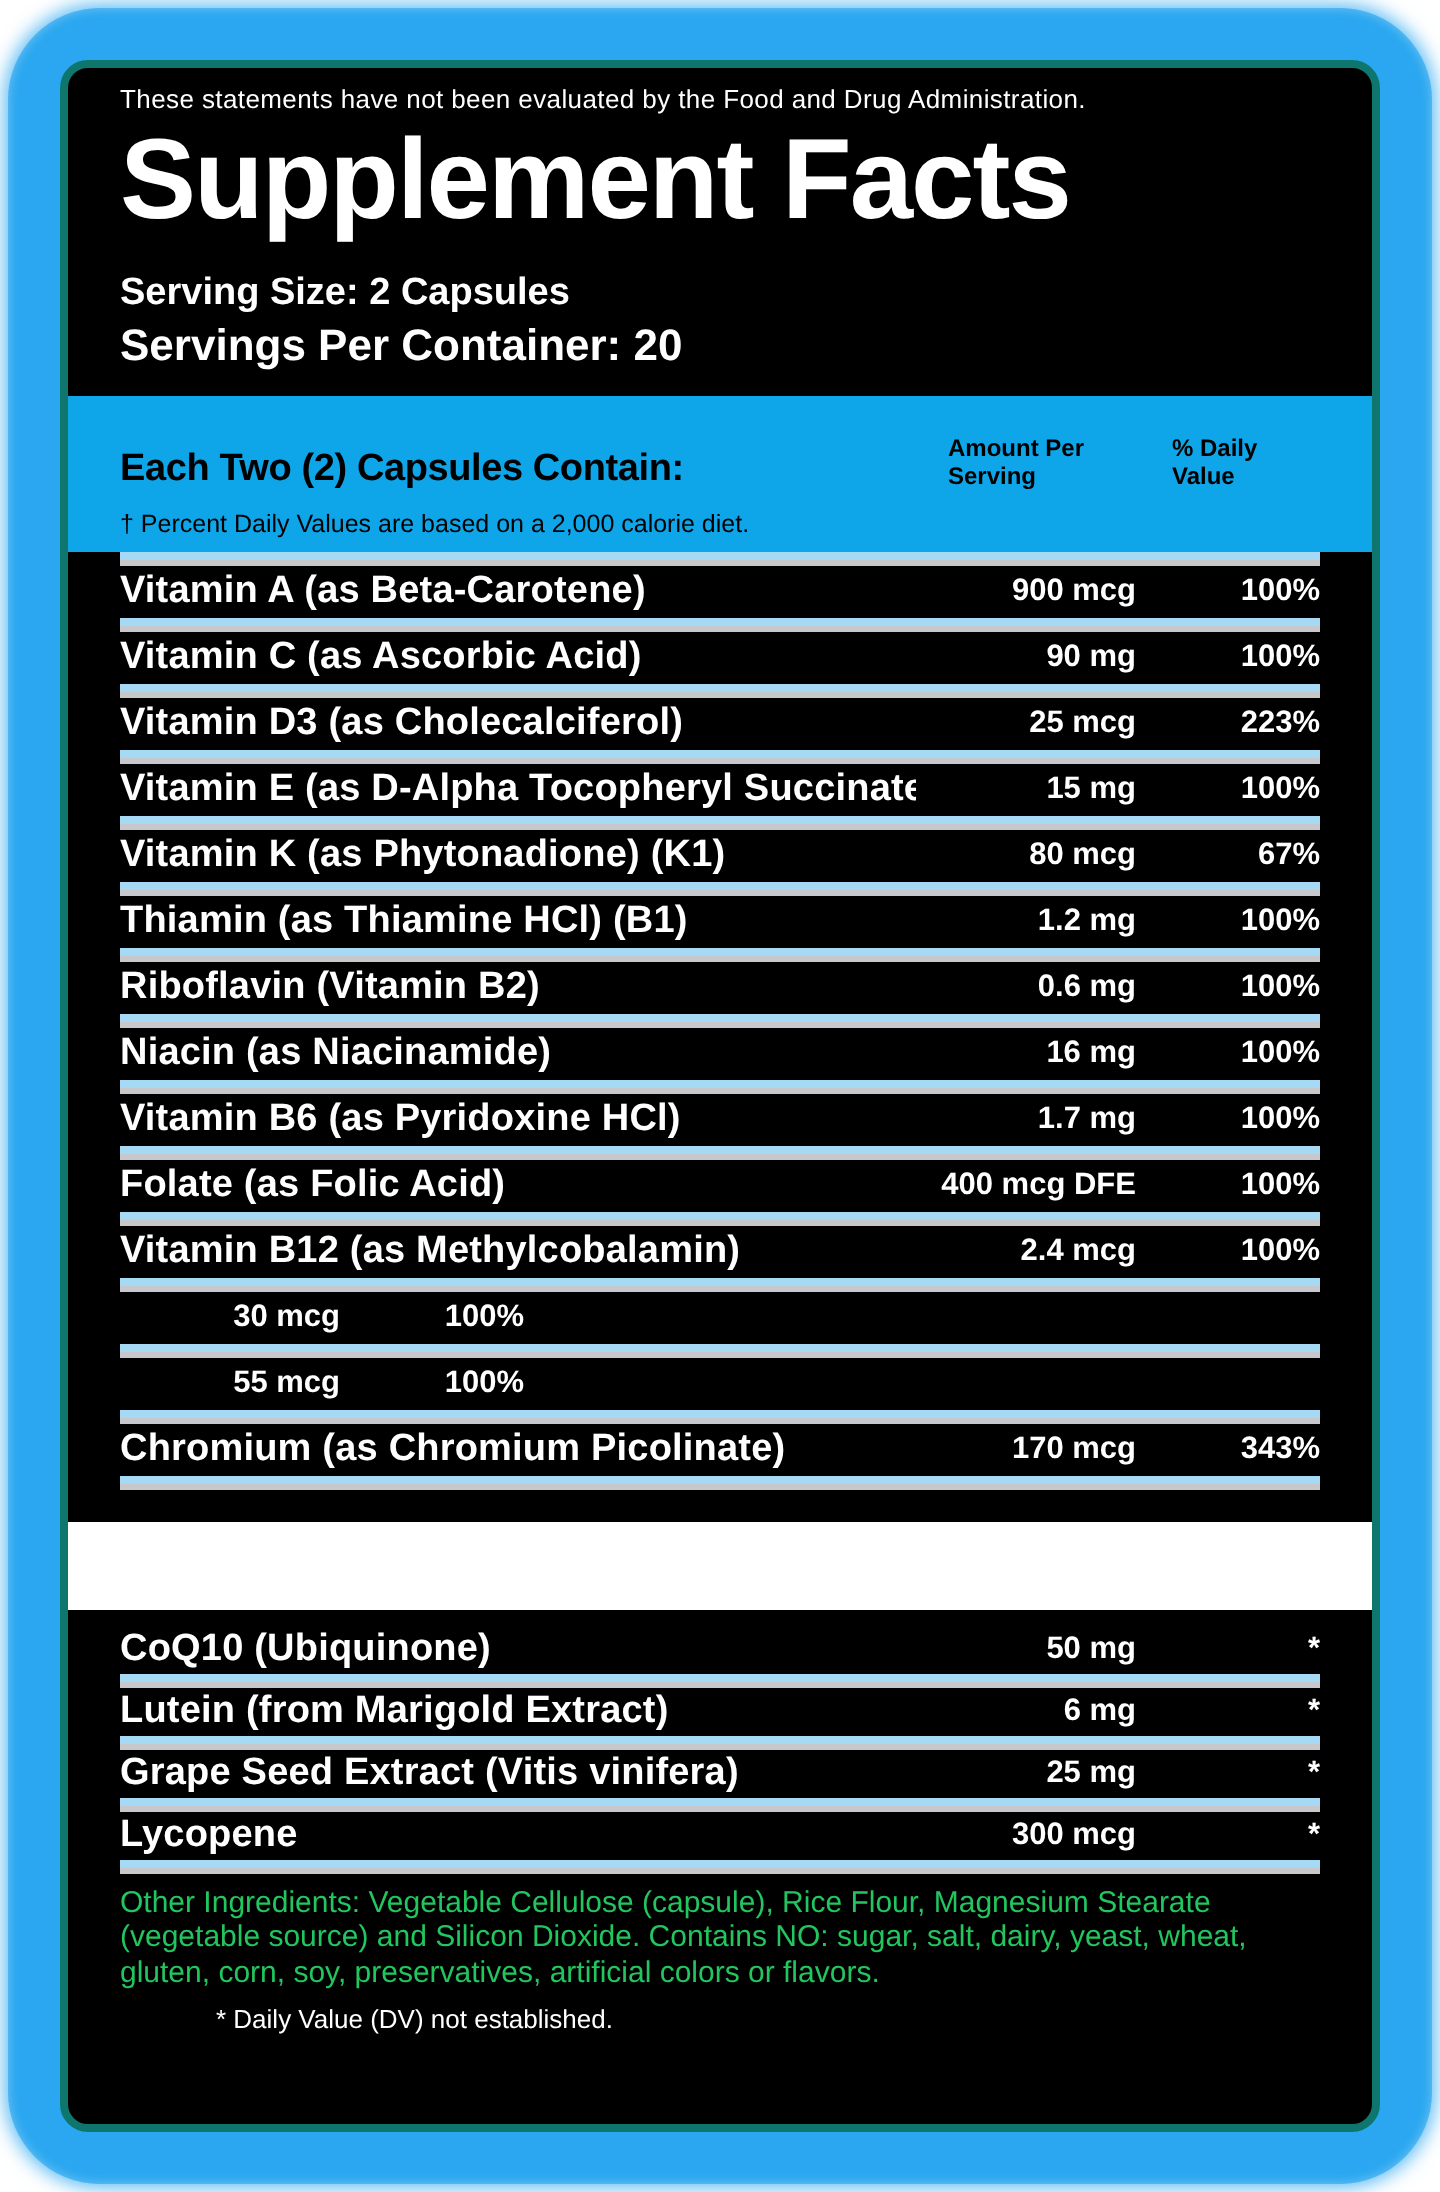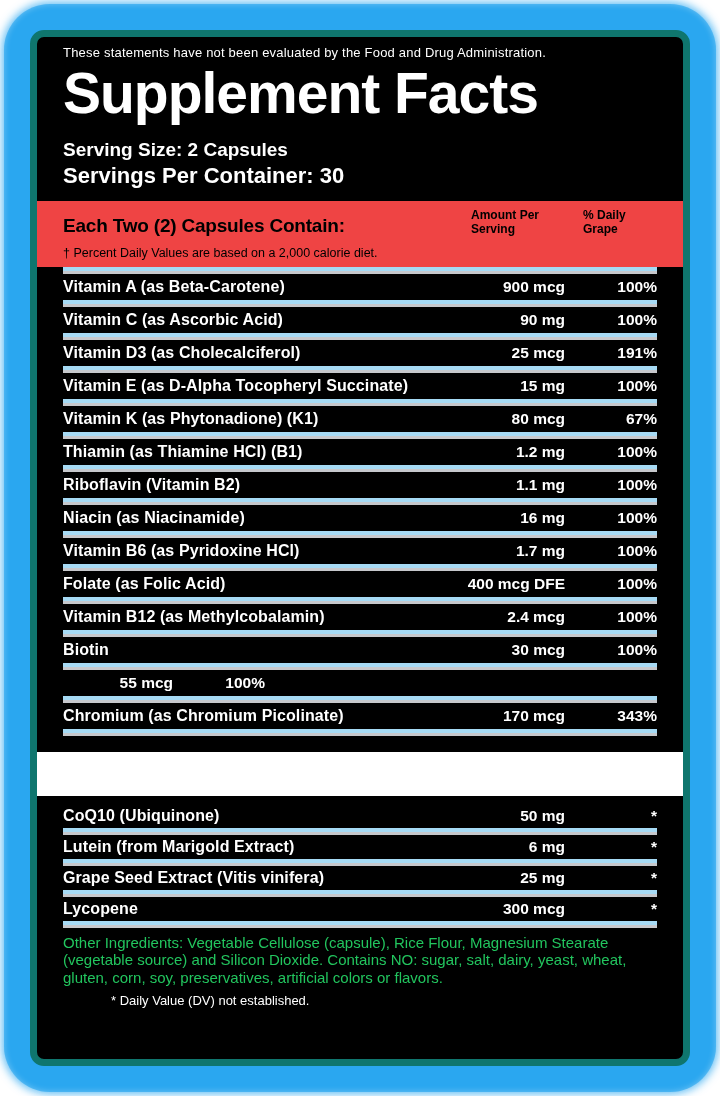--- a/index.html
+++ b/index.html
@@ -1,65 +1,65 @@
 <!DOCTYPE html>
 <html><head>
 <meta charset="utf-8">
 <style>
   html,body{margin:0;padding:0;background:#ffffff;}
   body{width:720px;height:1096px;position:relative;overflow:hidden;
        font-family:"Liberation Sans","DejaVu Sans",sans-serif;}
   .frame{position:absolute;inset:4px;border-radius:46px;background:#2aa7f0;
          box-shadow:0 0 9px 2px rgba(42,167,240,.75), inset 0 0 6px rgba(255,255,255,.35);}
   .panel{position:absolute;inset:30px;border-radius:14px;background:#000;
-         border:7px solid #0f766e;box-sizing:border-box;
+         border:4px solid #0f766e;box-sizing:border-box;
          padding:6px 26px 10px 26px;color:#fff;overflow:hidden;}
   .top-note{font-size:13px;letter-spacing:.2px;margin:2px 0 4px;color:#fff;}
   .title{font-size:57px;font-weight:800;letter-spacing:-1px;line-height:1.02;margin:0 0 16px;}
   .serving-line{font-size:19px;font-weight:600;line-height:1.25;}
   .serving-line.big{font-size:22px;font-weight:700;margin-bottom:12px;}
-  .band{background:#ef4444;color:#000;margin:0 -26px;padding:8px 26px 7px;}
+  .band{background:#0ea5e9;color:#000;margin:0 -26px;padding:20px 26px 7px;}
   .band-row{display:flex;align-items:flex-end;}
   .band-contains{flex:1;font-size:19px;font-weight:800;letter-spacing:-.2px;}
   .col-head{font-size:12px;font-weight:700;line-height:1.15;text-transform:none;}
   .col-head.amount{width:96px;}
   .col-head.dv{width:74px;margin-left:16px;}
   .band-subnote{font-size:12.5px;margin-top:9px;font-weight:400;}
   .sep{height:7px;background:linear-gradient(to bottom,#a6daf4 0 4px,#c6c8cc 4px 7px);}
   .row{height:33px;display:flex;align-items:center;box-sizing:border-box;padding-bottom:7px;
        background:linear-gradient(to bottom,transparent calc(100% - 7px),
                   #a6daf4 calc(100% - 7px) calc(100% - 3px),#c6c8cc calc(100% - 3px));}
-  .row .name{flex:1;font-size:16px;font-weight:600;letter-spacing:.1px;
+  .row .name{flex:1;font-size:19px;font-weight:600;letter-spacing:.1px;
              white-space:nowrap;overflow:hidden;}
   .row .amount{width:110px;text-align:right;font-size:15.5px;font-weight:600;}
   .row .dv{width:92px;text-align:right;font-size:15.5px;font-weight:600;}
   .divider-bar{background:#fff;height:44px;margin:16px -26px 8px;}
   .extras .row{height:31px;}
   .footnote{font-size:15px;line-height:1.16;margin-top:6px;color:#22c55e;}
   .dv-note{font-size:13px;margin-top:7px;color:#fff;margin-left:48px;}
 </style>
 </head>
 <body>
 
 <div class="frame"></div>
 
 <div class="panel">
 
   <div class="top-note">These statements have not been evaluated by the Food and Drug Administration.</div>
 
   <h1 class="title">Supplement Facts</h1>
 
   <div class="serving-line">Serving Size: 2 Capsules</div>
-  <div class="serving-line big">Servings Per Container: 30</div>
+  <div class="serving-line big">Servings Per Container: 20</div>
 
   <div class="band">
     <div class="band-row">
       <div class="band-contains">Each Two (2) Capsules Contain:</div>
       <div class="col-head amount">Amount Per Serving</div>
-      <div class="col-head dv">% Daily Grape</div>
+      <div class="col-head dv">% Daily Value</div>
     </div>
     <div class="band-subnote">† Percent Daily Values are based on a 2,000 calorie diet.</div>
   </div>
 
   <div class="sep"></div>
 
   <div class="main-table">
 
   <div class="row">
       <div class="name">Vitamin A (as Beta-Carotene)</div>
@@ -67,40 +67,40 @@
       <div class="dv">100%</div>
     </div>
       <div class="row">
       <div class="name">Vitamin C (as Ascorbic Acid)</div>
       <div class="amount">90 mg</div>
       <div class="dv">100%</div>
     </div>
       <div class="row">
       <div class="name">Vitamin D3 (as Cholecalciferol)</div>
       <div class="amount">25 mcg</div>
-      <div class="dv">191%</div>
+      <div class="dv">223%</div>
     </div>
       <div class="row">
       <div class="name">Vitamin E (as D-Alpha Tocopheryl Succinate)</div>
       <div class="amount">15 mg</div>
       <div class="dv">100%</div>
     </div>
       <div class="row">
       <div class="name">Vitamin K (as Phytonadione) (K1)</div>
       <div class="amount">80 mcg</div>
       <div class="dv">67%</div>
     </div>
       <div class="row">
       <div class="name">Thiamin (as Thiamine HCl) (B1)</div>
       <div class="amount">1.2 mg</div>
       <div class="dv">100%</div>
     </div>
       <div class="row">
       <div class="name">Riboflavin (Vitamin B2)</div>
-      <div class="amount">1.1 mg</div>
+      <div class="amount">0.6 mg</div>
       <div class="dv">100%</div>
     </div>
       <div class="row">
       <div class="name">Niacin (as Niacinamide)</div>
       <div class="amount">16 mg</div>
       <div class="dv">100%</div>
     </div>
       <div class="row">
       <div class="name">Vitamin B6 (as Pyridoxine HCl)</div>
       <div class="amount">1.7 mg</div>
@@ -110,21 +110,20 @@
       <div class="name">Folate (as Folic Acid)</div>
       <div class="amount">400 mcg DFE</div>
       <div class="dv">100%</div>
     </div>
       <div class="row">
       <div class="name">Vitamin B12 (as Methylcobalamin)</div>
       <div class="amount">2.4 mcg</div>
       <div class="dv">100%</div>
     </div>
       <div class="row">
-      <div class="name">Biotin</div>
       <div class="amount">30 mcg</div>
       <div class="dv">100%</div>
     </div>
       <div class="row">
       <div class="amount">55 mcg</div>
       <div class="dv">100%</div>
     </div>
       <div class="row">
       <div class="name">Chromium (as Chromium Picolinate)</div>
       <div class="amount">170 mcg</div>

